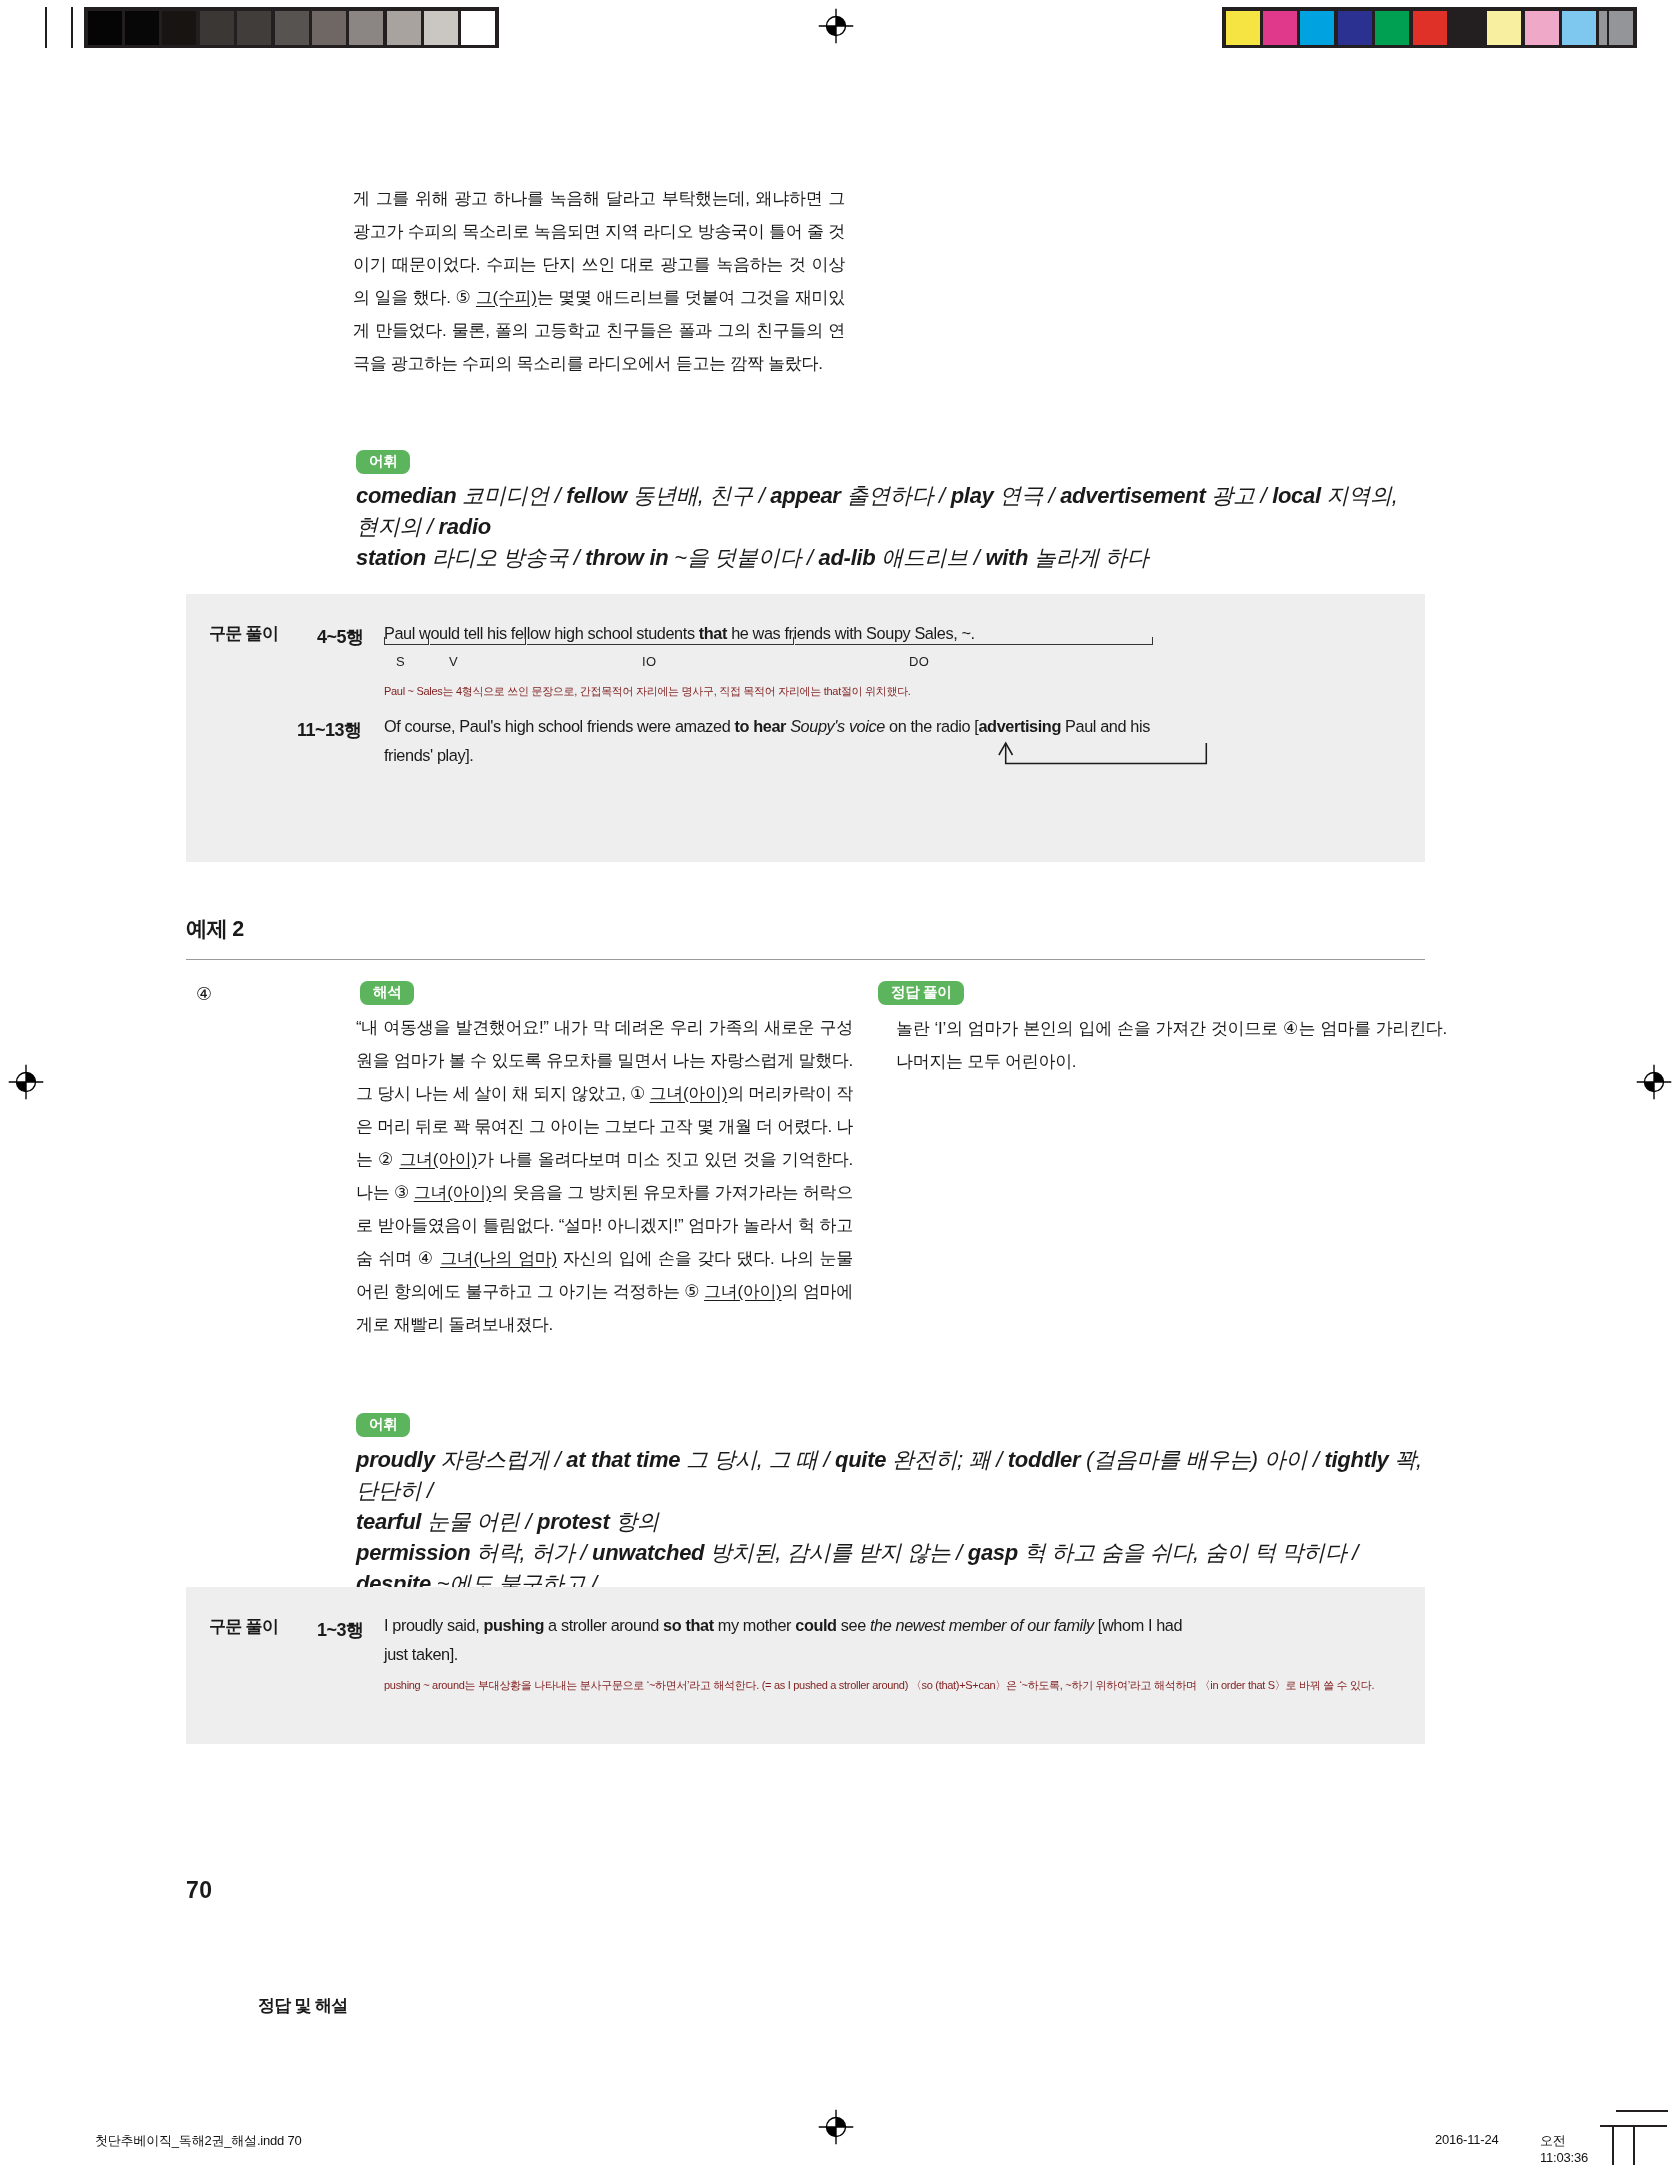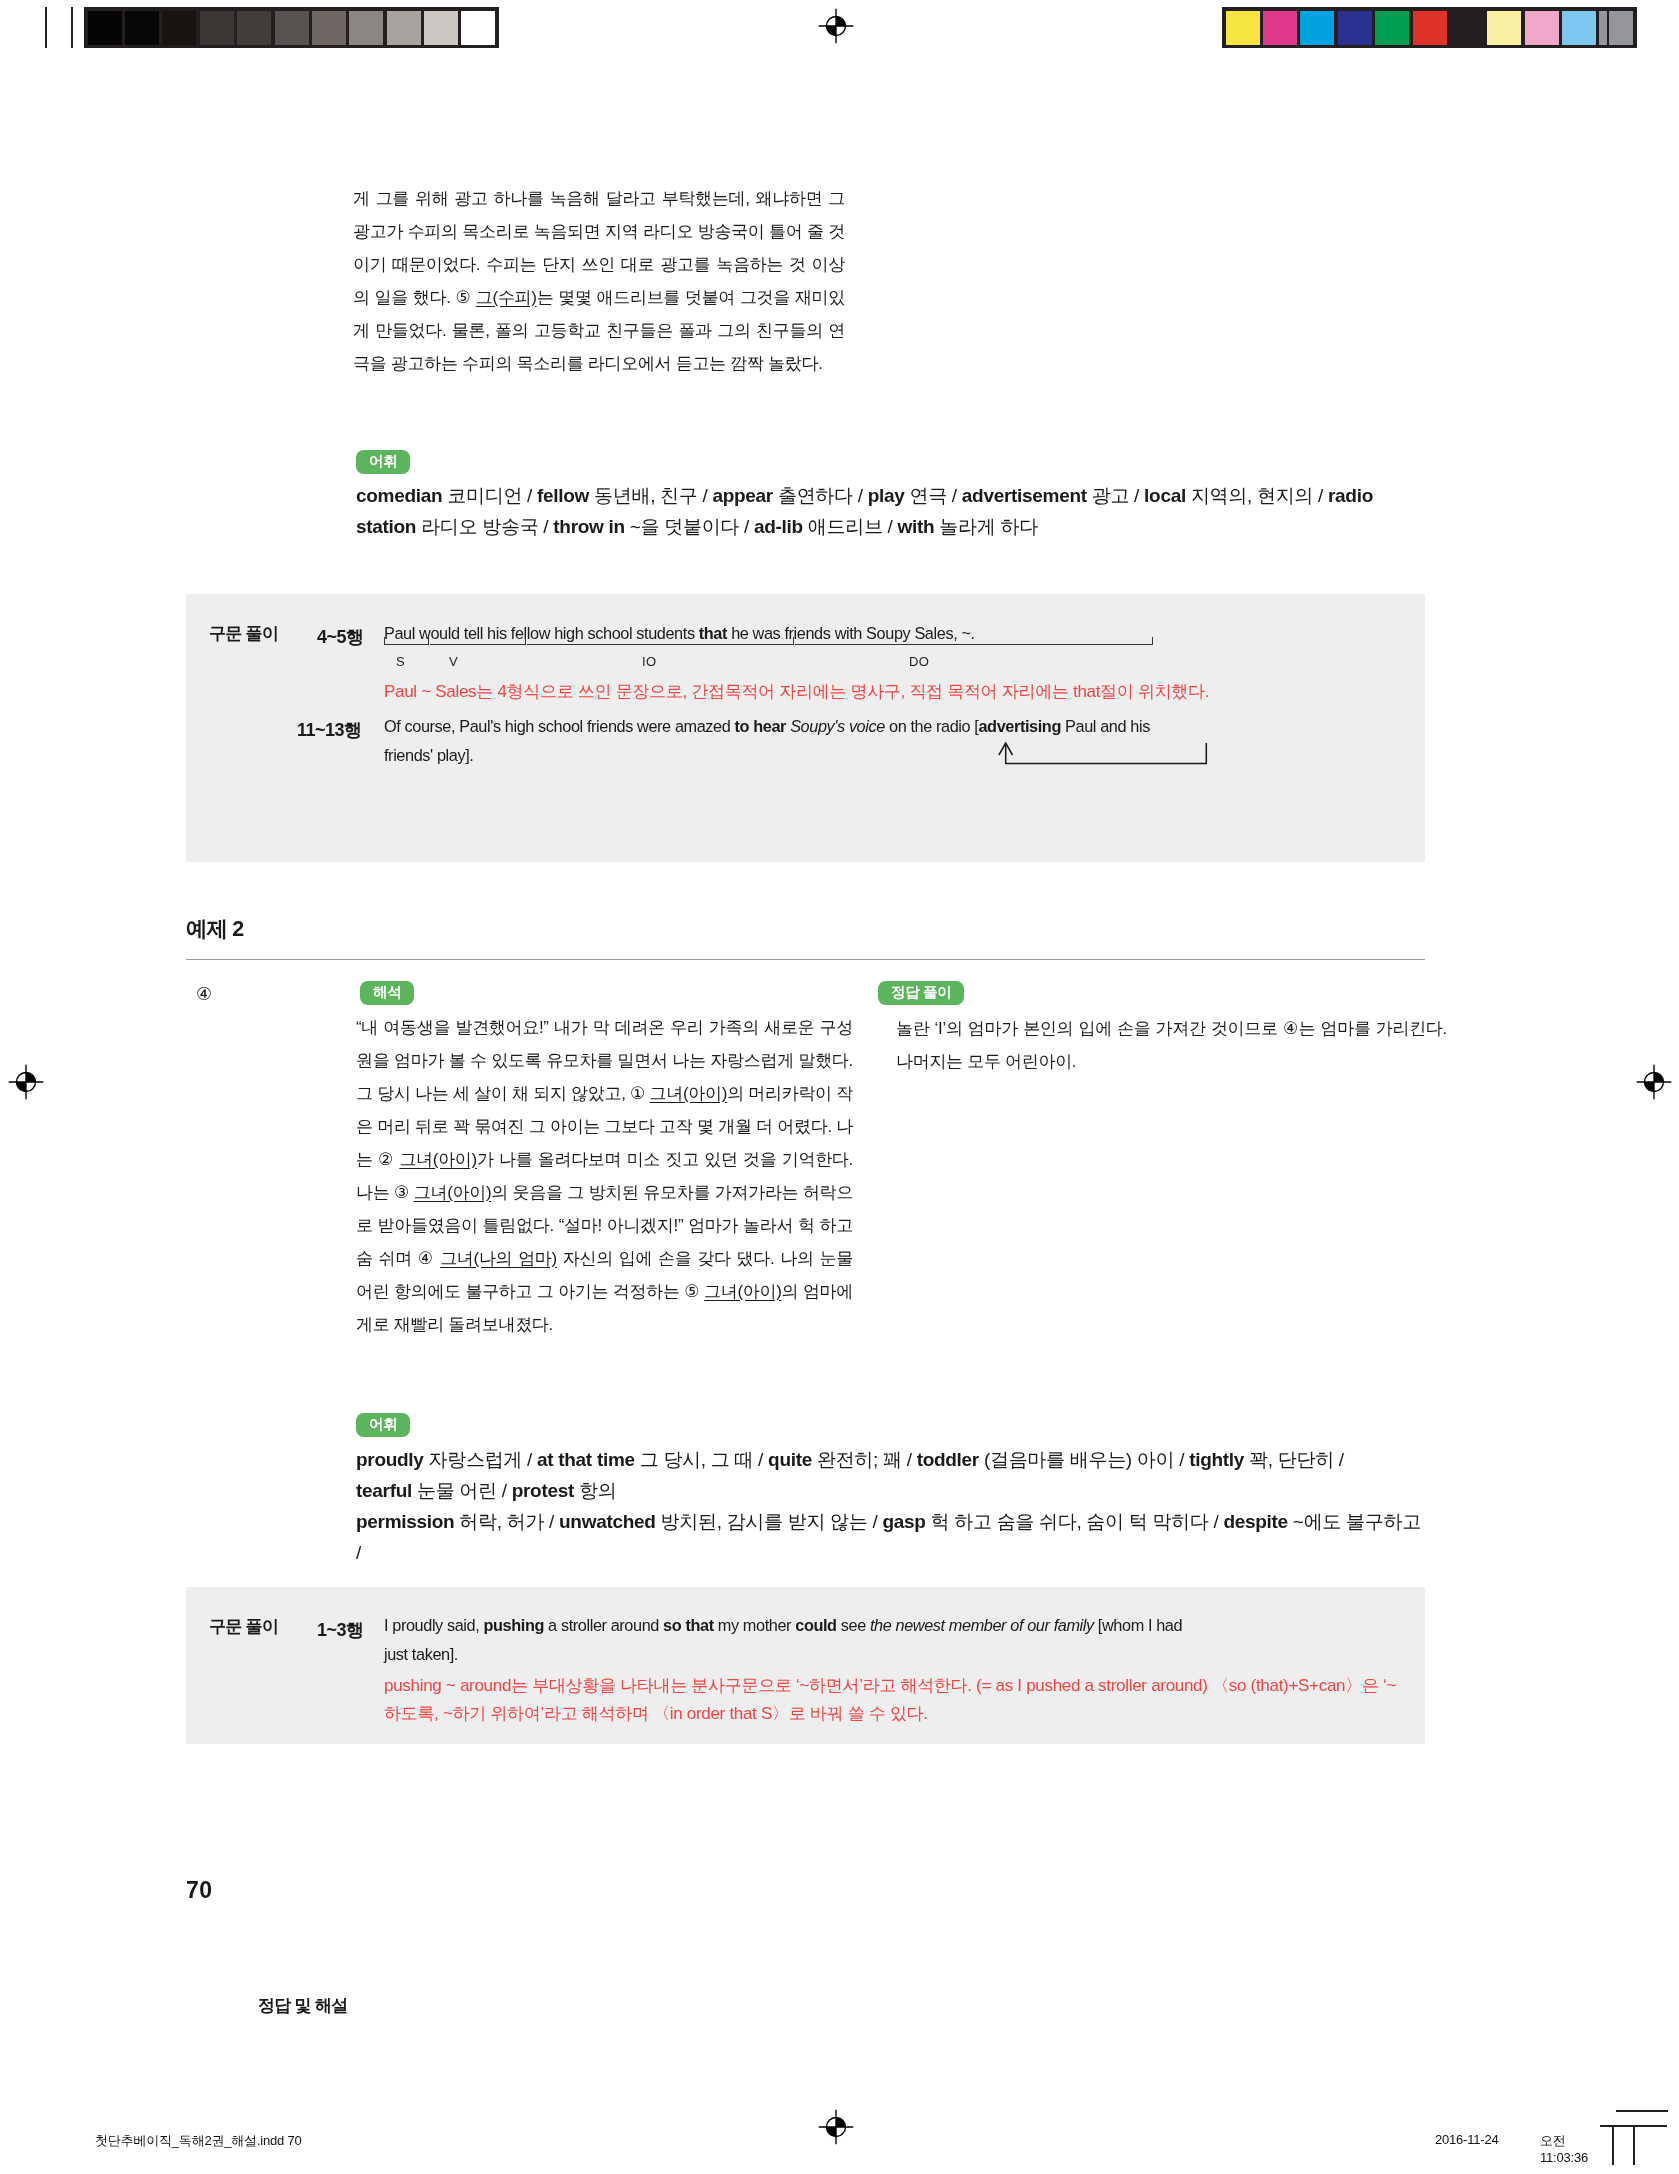--- a/index.html
+++ b/index.html
@@ -41,23 +41,24 @@
     font-size:14.6px;
     font-weight:bold;
     letter-spacing:-0.4px;
     padding:4.3px 13px 5.2px 13px;
     border-radius:7.7px;
     line-height:1;
   }
 
   .vocab {
     position:absolute;
-    font-size:19px;
+    font-size:22px;
     line-height:31px;
     letter-spacing:-0.3px;
+    font-style:italic;
   }
   .vocab b { font-weight:bold; }
 
   
   .gbox {
     position:absolute;
     background:#eeeeee;
   }
   .gbox-label {
     position:absolute;
@@ -74,24 +75,24 @@
   .en {
     position:absolute;
     font-size:16.3px;
     line-height:29px;
     letter-spacing:-0.4px;
   }
   .en b { font-weight:bold; }
   .en i { font-style:italic; }
   .kr-note {
     position:absolute;
-    font-size:17px;
+    font-size:11px;
     line-height:27.5px;
     letter-spacing:-0.3px;
-    color:#ef4444;
+    color:#7f1d1d;
   }
   .sv-row {
     position:absolute;
     font-size:13px;
     letter-spacing:0.4px;
     color:#222;
   }
   .sv-row span { position:absolute; }
 
   .seg-underline { position:absolute; height:0.9px; background:#333; }

